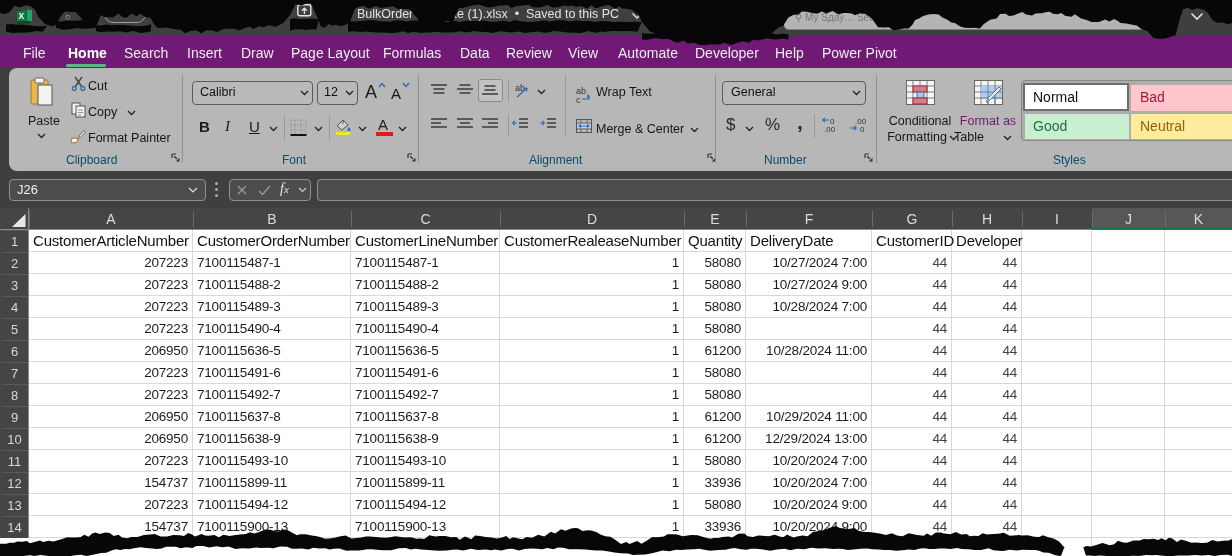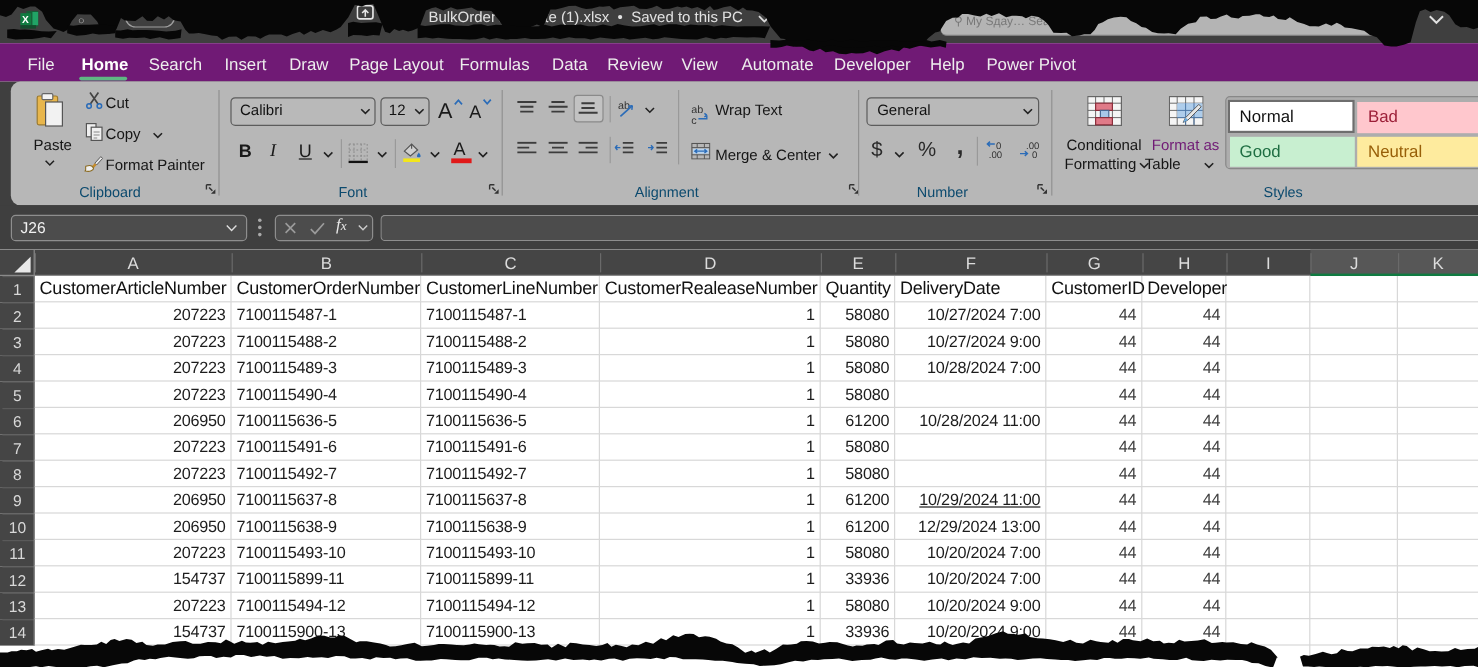--- a/index.html
+++ b/index.html
@@ -450,21 +450,21 @@
 <div class="abs" style="left:351px;top:176px;width:149px;height:22px;color:#1c1c1c;font-size:13.5px;letter-spacing:-0.2px;padding:3px 5px 0 4px;white-space:nowrap;">7100115492-7</div>
 <div class="abs" style="left:500px;top:176px;width:184px;height:22px;color:#1c1c1c;font-size:13.5px;letter-spacing:-0.2px;padding:3px 5px 0 4px;white-space:nowrap;text-align:right;">1</div>
 <div class="abs" style="left:684px;top:176px;width:62px;height:22px;color:#1c1c1c;font-size:13.5px;letter-spacing:-0.2px;padding:3px 5px 0 4px;white-space:nowrap;text-align:right;">58080</div>
 <div class="abs" style="left:872px;top:176px;width:80px;height:22px;color:#414141;font-size:13.5px;letter-spacing:-0.2px;padding:3px 5px 0 4px;white-space:nowrap;text-align:right;">44</div>
 <div class="abs" style="left:952px;top:176px;width:70px;height:22px;color:#414141;font-size:13.5px;letter-spacing:-0.2px;padding:3px 5px 0 4px;white-space:nowrap;text-align:right;">44</div>
 <div class="abs" style="left:29px;top:198px;width:164px;height:22px;color:#1c1c1c;font-size:13.5px;letter-spacing:-0.2px;padding:3px 5px 0 4px;white-space:nowrap;text-align:right;">206950</div>
 <div class="abs" style="left:193px;top:198px;width:158px;height:22px;color:#1c1c1c;font-size:13.5px;letter-spacing:-0.2px;padding:3px 5px 0 4px;white-space:nowrap;">7100115637-8</div>
 <div class="abs" style="left:351px;top:198px;width:149px;height:22px;color:#1c1c1c;font-size:13.5px;letter-spacing:-0.2px;padding:3px 5px 0 4px;white-space:nowrap;">7100115637-8</div>
 <div class="abs" style="left:500px;top:198px;width:184px;height:22px;color:#1c1c1c;font-size:13.5px;letter-spacing:-0.2px;padding:3px 5px 0 4px;white-space:nowrap;text-align:right;">1</div>
 <div class="abs" style="left:684px;top:198px;width:62px;height:22px;color:#1c1c1c;font-size:13.5px;letter-spacing:-0.2px;padding:3px 5px 0 4px;white-space:nowrap;text-align:right;">61200</div>
-<div class="abs" style="left:746px;top:198px;width:126px;height:22px;color:#1c1c1c;font-size:13.5px;letter-spacing:-0.2px;padding:3px 5px 0 4px;white-space:nowrap;text-align:right;text-decoration:underline;">10/29/2024 11:00</div>
+<div class="abs" style="left:746px;top:198px;width:126px;height:22px;color:#1c1c1c;font-size:13.5px;letter-spacing:-0.2px;padding:3px 5px 0 4px;white-space:nowrap;text-align:right;">10/29/2024 11:00</div>
 <div class="abs" style="left:872px;top:198px;width:80px;height:22px;color:#414141;font-size:13.5px;letter-spacing:-0.2px;padding:3px 5px 0 4px;white-space:nowrap;text-align:right;">44</div>
 <div class="abs" style="left:952px;top:198px;width:70px;height:22px;color:#414141;font-size:13.5px;letter-spacing:-0.2px;padding:3px 5px 0 4px;white-space:nowrap;text-align:right;">44</div>
 <div class="abs" style="left:29px;top:220px;width:164px;height:22px;color:#1c1c1c;font-size:13.5px;letter-spacing:-0.2px;padding:3px 5px 0 4px;white-space:nowrap;text-align:right;">206950</div>
 <div class="abs" style="left:193px;top:220px;width:158px;height:22px;color:#1c1c1c;font-size:13.5px;letter-spacing:-0.2px;padding:3px 5px 0 4px;white-space:nowrap;">7100115638-9</div>
 <div class="abs" style="left:351px;top:220px;width:149px;height:22px;color:#1c1c1c;font-size:13.5px;letter-spacing:-0.2px;padding:3px 5px 0 4px;white-space:nowrap;">7100115638-9</div>
 <div class="abs" style="left:500px;top:220px;width:184px;height:22px;color:#1c1c1c;font-size:13.5px;letter-spacing:-0.2px;padding:3px 5px 0 4px;white-space:nowrap;text-align:right;">1</div>
 <div class="abs" style="left:684px;top:220px;width:62px;height:22px;color:#1c1c1c;font-size:13.5px;letter-spacing:-0.2px;padding:3px 5px 0 4px;white-space:nowrap;text-align:right;">61200</div>
 <div class="abs" style="left:746px;top:220px;width:126px;height:22px;color:#1c1c1c;font-size:13.5px;letter-spacing:-0.2px;padding:3px 5px 0 4px;white-space:nowrap;text-align:right;">12/29/2024 13:00</div>
 <div class="abs" style="left:872px;top:220px;width:80px;height:22px;color:#414141;font-size:13.5px;letter-spacing:-0.2px;padding:3px 5px 0 4px;white-space:nowrap;text-align:right;">44</div>
 <div class="abs" style="left:952px;top:220px;width:70px;height:22px;color:#414141;font-size:13.5px;letter-spacing:-0.2px;padding:3px 5px 0 4px;white-space:nowrap;text-align:right;">44</div>

